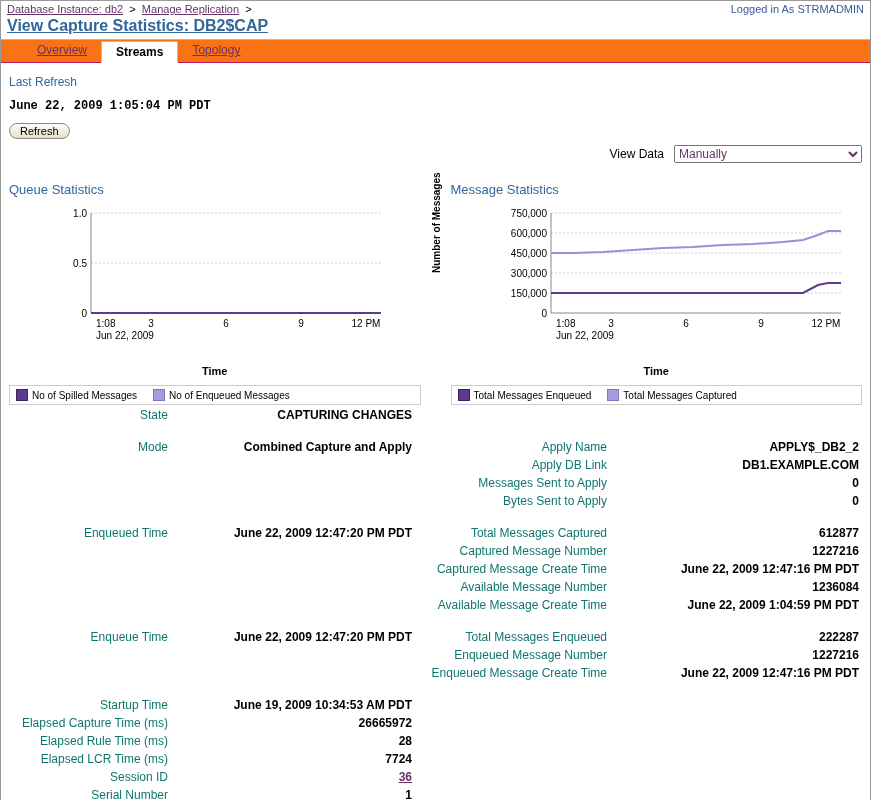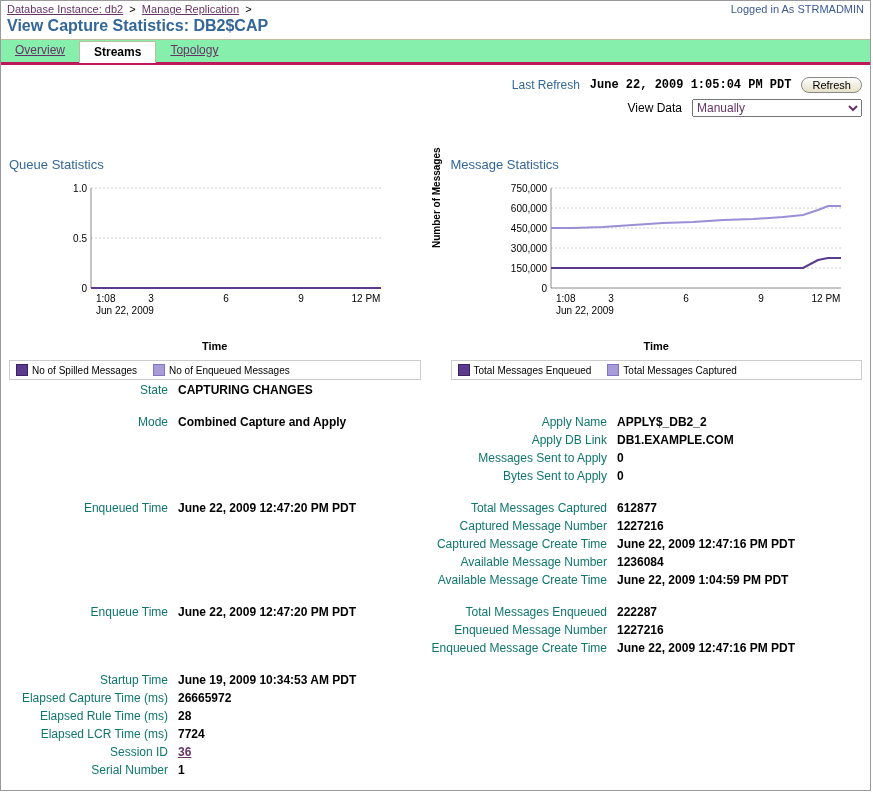--- a/index.html
+++ b/index.html
@@ -27,28 +27,30 @@
     padding: 2px 6px 0 6px;
     font-size: 11px;
   }
   .breadcrumb { }
   .logged-in { color: #3b5998; }
   .page-title {
     color: #336699;
     font-size: 16px;
     font-weight: bold;
     padding: 2px 6px 4px 6px;
+    text-decoration: underline;
   }
   .tabbar {
-    background: #86efac;
+    background: #f97316;
     border-top: 1px solid #c0ba9e;
-    border-bottom: 3px solid #be185d;
+    border-bottom: 1px solid #be185d;
     height: 22px;
     display: flex;
     align-items: stretch;
+    padding-left: 22px;
     font-size: 12px;
   }
   .tab {
     padding: 3px 14px 0 14px;
     color: #663366;
     text-decoration: underline;
     cursor: pointer;
   }
   .tab.active {
     background: #fff;
@@ -59,50 +61,51 @@
     color: #000;
     font-weight: bold;
     text-decoration: none;
   }
   .content {
     padding: 6px 8px 10px 8px;
   }
   .refresh-row {
     display: flex;
     justify-content: flex-end;
-    align-items: center;
+    align-items: flex-start;
     gap: 10px;
     margin-top: 6px;
+    flex-direction: column;
   }
   .refresh-label { color: #336699; }
   .refresh-value { color: #000; font-weight: bold; font-family: Liberation Mono, monospace; }
   .btn {
     border: 1px solid #888;
     border-radius: 10px;
     background: linear-gradient(#fdfdfd, #e5e0c6);
     padding: 1px 10px;
     font-size: 11px;
     cursor: pointer;
   }
   .viewdata-row {
     display: flex;
     justify-content: flex-end;
     align-items: center;
     gap: 10px;
     margin-top: 6px;
   }
   select.viewdata {
-    width: 170px;
+    width: 188px;
     font-size: 12px;
     color: #663366;
   }
   .charts-row {
     display: flex;
     gap: 30px;
-    margin-top: 40px;
+    margin-top: 19px;
     align-items: flex-start;
   }
   .chart-col { flex: 1; }
   .section-title {
     color: #336699;
     font-size: 13px;
     font-weight: normal;
     border-bottom: none;
     margin-bottom: 6px;
   }
@@ -164,20 +167,21 @@
   .stats-grid td.label {
     text-align: right;
     padding-right: 8px;
     color: #0f766e;
     white-space: nowrap;
   }
   .stats-grid td.value {
     font-weight: bold;
     padding-left: 0;
     white-space: nowrap;
+    text-align: right;
   }
   .stats-grid td.spacer { height: 10px; }
   .stats-grid .link-val a { color: #663366; text-decoration: underline; font-weight: bold;}
 </style>
 </head>
 <body>
 <div class="outer">
 
 <div class="top-row">
   <div class="breadcrumb">

